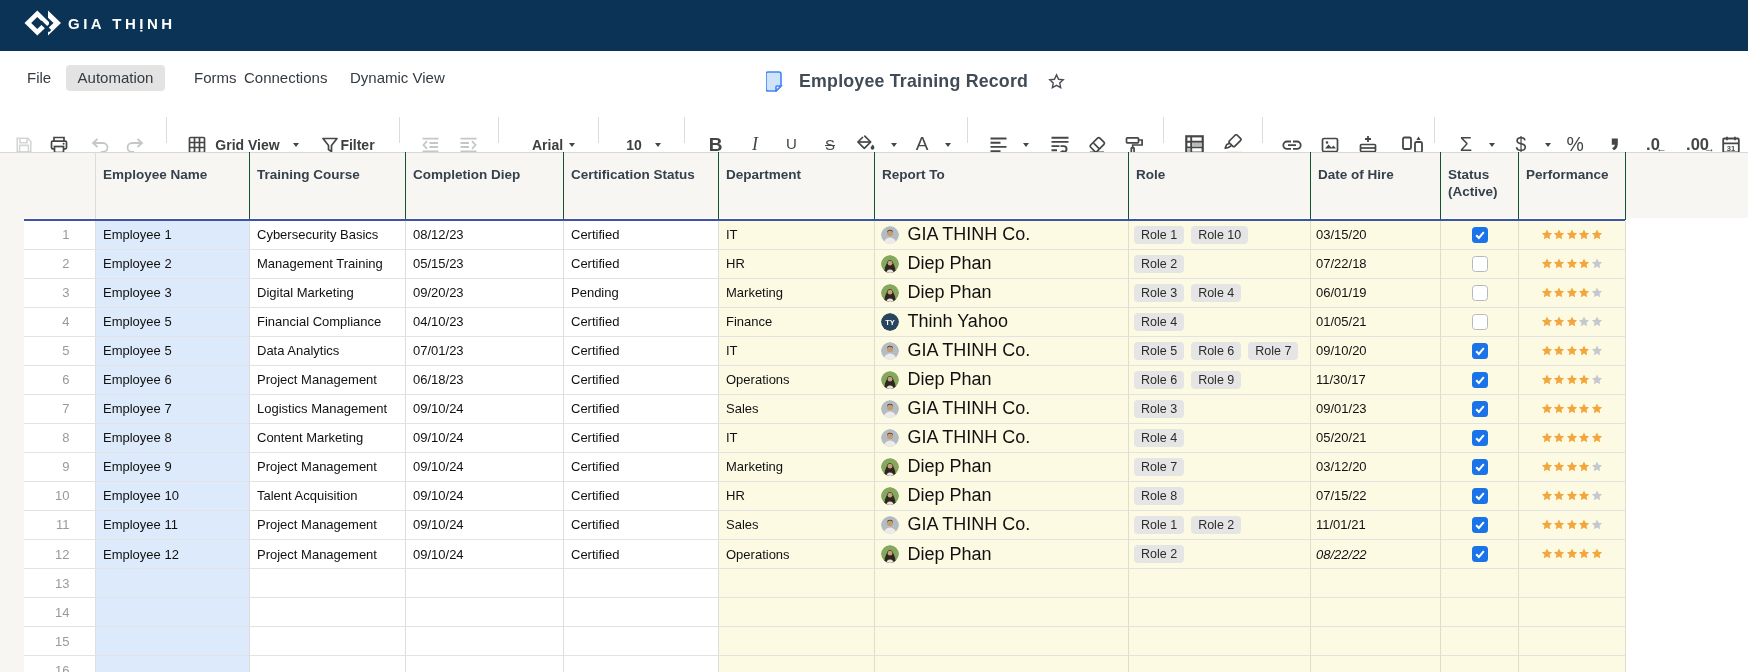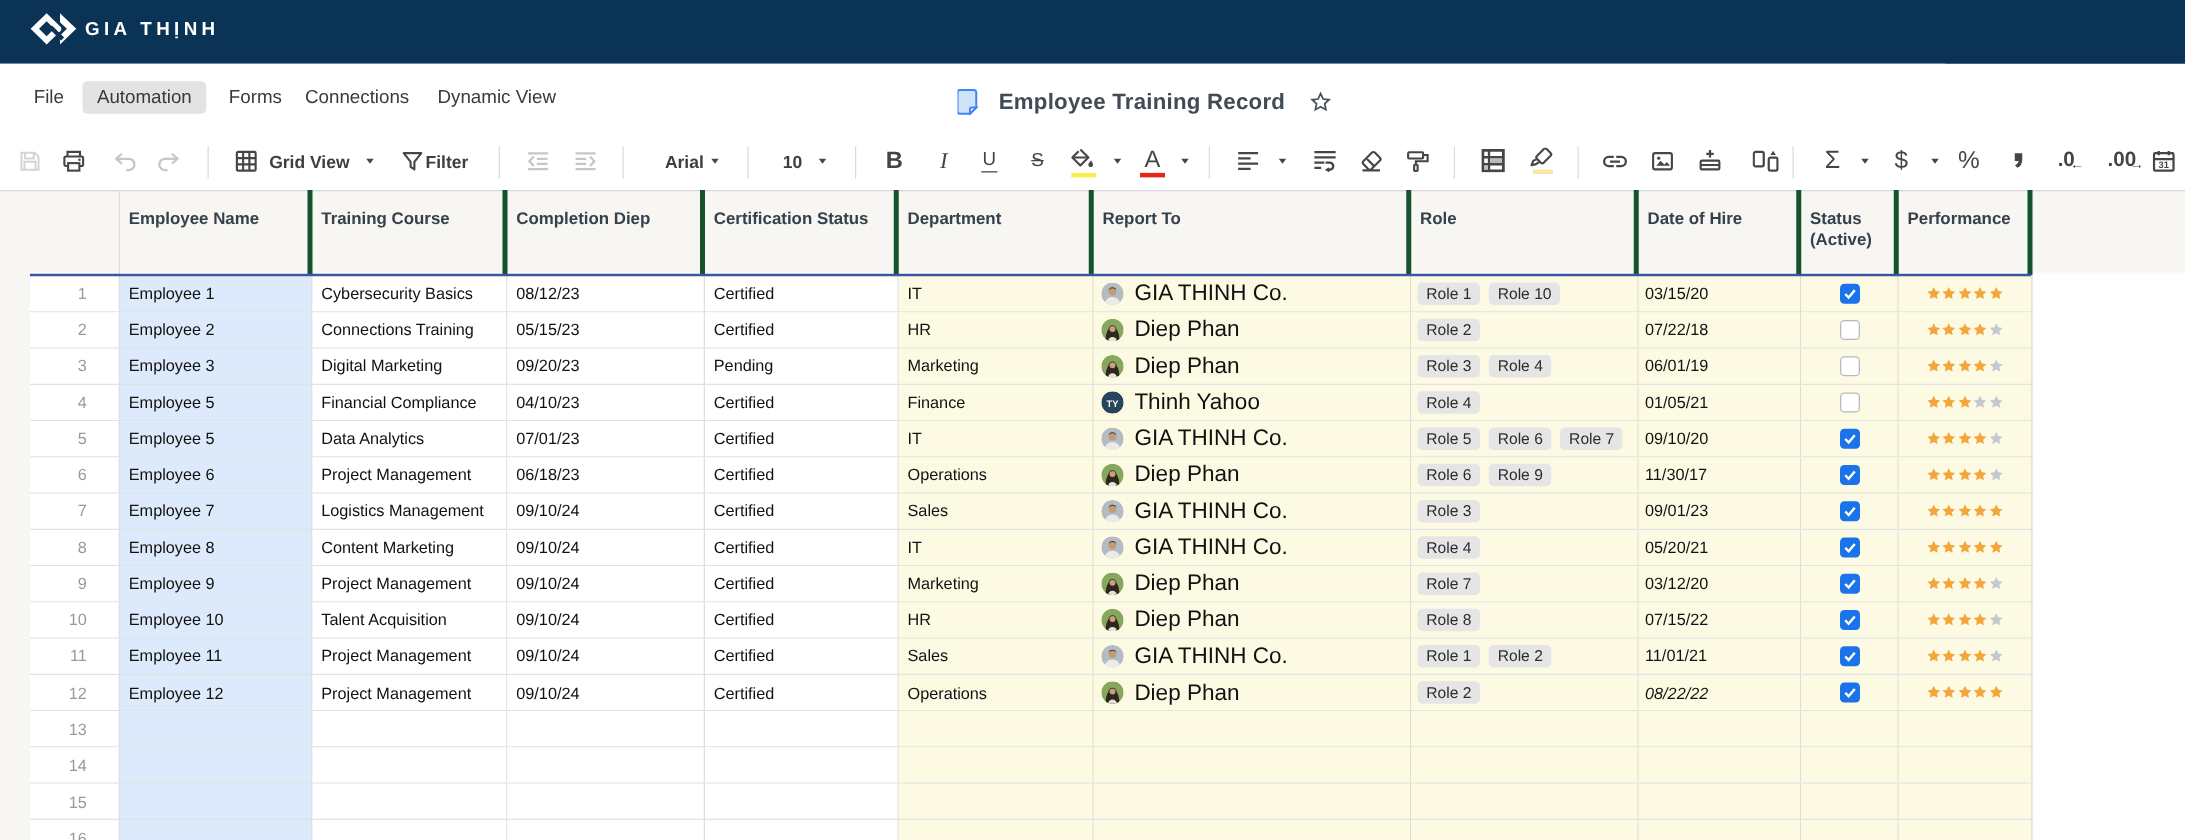--- a/index.html
+++ b/index.html
@@ -17,35 +17,35 @@
 #menurow { position:absolute; left:0; top:51px; width:1556px; height:54px; background:#fff; }
 .mitem { position:absolute; top:0; height:54px; line-height:54px; font-size:15px; color:#333b43; }
 #autochip { position:absolute; left:66px; top:14px; width:99px; height:26px; background:#e3e3e3;
   border-radius:4px; }
 #autochip span { display:block; text-align:center; line-height:26px; font-size:15px; color:#333b43; }
 #titleblock { position:absolute; left:766px; top:3.5px; height:54px; display:flex; align-items:center; }
 #titletext { font-size:17.8px; font-weight:bold; color:#414b56; margin-left:15px; letter-spacing:.2px; }
 
 
 #toolbar { position:absolute; left:0; top:105px; width:1748px; height:47px; background:#fff; }
-.ti { position:absolute; top:0; height:47px; display:flex; align-items:center; justify-content:center; }
+.ti { position:absolute; top:16px; height:47px; display:flex; align-items:center; justify-content:center; }
 .tsep { position:absolute; top:12px; width:1px; height:26px; background:#dadce0; }
 .ttext { font-size:14px; color:#3c4043; }
 .caret { width:0; height:0; border-left:3.8px solid transparent; border-right:3.8px solid transparent;
   border-top:4.8px solid #444746; }
 
 
 #sheet { position:absolute; left:0; top:152px; width:1748px; height:520px; }
 #headband { position:absolute; left:0; top:0; width:1748px; height:66px; background:#f7f6f3;
   border-top:1px solid #d8d8d8; }
 #leftstrip { position:absolute; left:0; top:66px; width:24px; height:454px; background:#f7f6f3; }
 #grid { position:absolute; left:24px; top:0; display:grid;
   grid-template-columns:72px 154px 156px 158px 155px 156px 254px 182px 130px 78px 107px;
   grid-template-rows:68.5px repeat(16, 29.05px); }
-.hc { height:68px; border-right:4px solid #14532d; padding:14px 0 0 7px;
+.hc { height:68px; border-right:1px solid #14532d; padding:14px 0 0 7px;
   font-size:13.5px; font-weight:bold; color:#36414c; line-height:17px; background:transparent; }
 .hc0 { border-right:1px solid #dcdcdc; }
 .c { border-right:1px solid #dedede; border-bottom:1px solid #e2e2e2; font-size:13px;
   color:#111; padding-left:7px; display:flex; align-items:center; background:#fff; }
 .rn { justify-content:flex-end; padding:0 25.5px 0 0; color:#9a9a9a; font-size:13px; background:#fff; }
 .blue { background:#dceafb; }
 .yel  { background:#fdfae3; border-right:1px solid #e0ddcb; }
 #frozenline { position:absolute; left:24px; top:66.5px; width:1601px; height:2.5px; background:#3c55a0; }
 
 .chip { display:inline-block; background:#e5e5e5; border-radius:4px; height:18px; line-height:18px;
@@ -70,21 +70,21 @@
     <path d="M 17.6 10.4 L 27.3 19.9 L 24.9 22.3 L 15.2 12.8 Z" fill="#0b3355"></path>
   </svg>
   <div id="logotext">GIA THỊNH</div>
 </div>
 
 <div id="menurow">
   <div class="mitem" style="left:27px;">File</div>
   <div id="autochip">
         <span>Automation</span>
       </div>
-  <div class="mitem" style="left:183px;">Forms</div>
+  <div class="mitem" style="left:194px;">Forms</div>
   <div class="mitem" style="left:244px;">Connections</div>
   <div class="mitem" style="left:350px;">Dynamic View</div>
   <div id="titleblock">
     <svg width="18" height="21" viewBox="0 0 18 21">
       <path d="M2 1 h11 a2 2 0 0 1 2 2 v12 l-5 5 h-8 a2 2 0 0 1 -2 -2 v-15 a2 2 0 0 1 2 -2 z" fill="#cfe3fb" stroke="#4285f4" stroke-width="1.6"></path>
       <path d="M10 20 v-4 a1 1 0 0 1 1 -1 h4 z" fill="#fff" stroke="#4285f4" stroke-width="1.6"></path>
     </svg>
     <span id="titletext">Employee Training Record</span>
     <svg width="17" height="17" viewBox="0 0 24 24" style="margin-left:20px;">
       <path d="M12 2.6 l2.9 6.2 6.6 .8 -4.9 4.6 1.3 6.6 -5.9 -3.3 -5.9 3.3 1.3 -6.6 -4.9 -4.6 6.6 -.8 z" fill="none" stroke="#474f58" stroke-width="2"></path>
@@ -366,21 +366,21 @@
             <svg width="12" height="12" viewBox="0 0 12 12" style="margin-right:0.6px;">
               <path d="M6 0.6 l1.55 3.25 3.55 .45 -2.6 2.45 .68 3.5 -3.18 -1.75 -3.18 1.75 .68 -3.5 -2.6 -2.45 3.55 -.45 z" fill="#f2a63b"></path>
             </svg>
             <svg width="12" height="12" viewBox="0 0 12 12" style="margin-right:0.6px;">
               <path d="M6 0.6 l1.55 3.25 3.55 .45 -2.6 2.45 .68 3.5 -3.18 -1.75 -3.18 1.75 .68 -3.5 -2.6 -2.45 3.55 -.45 z" fill="#f2a63b"></path>
             </svg>
           </div>
         </div>
         <div class="c rn">2</div>
         <div class="c blue">Employee 2</div>
-        <div class="c">Connections Training</div>
+        <div class="c">Management Training</div>
         <div class="c">05/15/23</div>
         <div class="c">Certified</div>
         <div class="c yel">HR</div>
         <div class="c yel" style="padding-left:5.5px;">
           <div class="avwrap"><svg width="18" height="18" viewBox="0 0 18 18">
               <circle cx="9" cy="9" r="9" fill="#85a75e"></circle>
               <path d="M3.4 18 q0 -6 2.2 -9.5 q1 -3 3.4 -3 q2.4 0 3.4 3 q2.2 3.5 2.2 9.5 z" fill="#2f2620"></path>
               <circle cx="9" cy="8.2" r="2.4" fill="#c9a07c"></circle>
               <path d="M6.5 7.6 a2.5 2.5 0 0 1 5 0 q-.3 -1.9 -2.5 -2 q-2.2 .1 -2.5 2 z" fill="#2f2620"></path>
               <path d="M5.5 18 a3.5 3.5 0 0 1 7 0 z" fill="#e8e3dc"></path>

